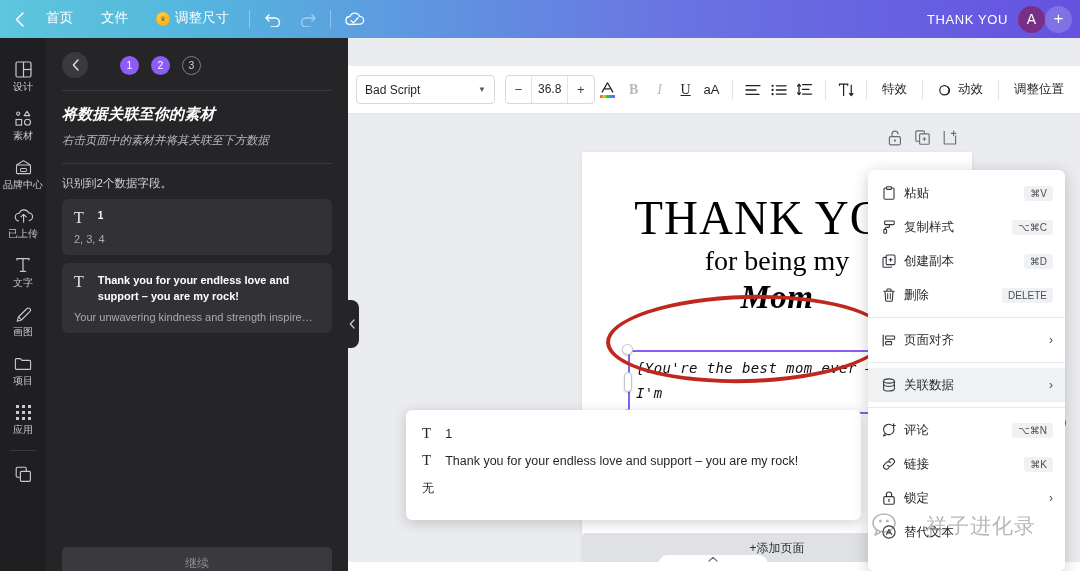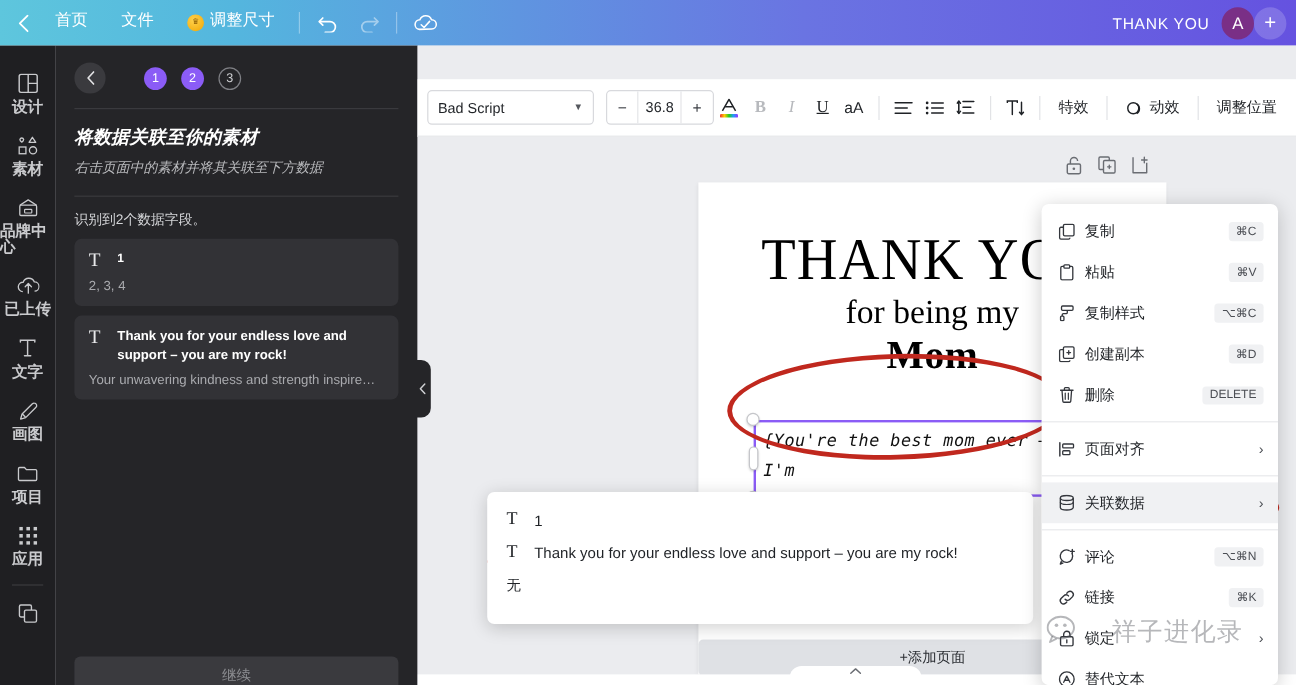--- a/index.html
+++ b/index.html
@@ -44,21 +44,21 @@
 
   
   .rail {
     position: absolute; left: 0; top: 38px; width: 46px; height: 533px;
     background: #1f1f22; display: flex; flex-direction: column; align-items: center;
     padding-top: 12px; color: #c9cacd;
   }
   .rail-item { width: 46px; padding: 9px 0 7px; display: flex; flex-direction: column;
                align-items: center; gap: 3px; cursor: pointer; }
   .rail-glyph { height: 20px; display: flex; align-items: center; justify-content: center; }
-  .rail-label { font-size: 13px; color: #c9cacd; line-height: 1; font-weight: bold; }
+  .rail-label { font-size: 10px; color: #c9cacd; line-height: 1; }
   .rail-div { width: 26px; height: 1px; background: #3a3a3e; margin: 8px 0 4px; }
 
   
   .panel {
     position: absolute; left: 46px; top: 38px; width: 302px; height: 533px;
     background: #252528; color: #e9eaec; overflow: hidden;
   }
   .panel-head { display: flex; align-items: center; padding: 14px 16px 10px; }
   .back-circle {
     width: 26px; height: 26px; border-radius: 50%; background: #3a3a3e;
@@ -150,21 +150,21 @@
     font-family: "Liberation Serif", "DejaVu Serif", serif;
     font-size: 47px; letter-spacing: 1px; color: #000; line-height: 1;
     display: block; transform: scaleY(1.05);
   }
   .forbeing {
     font-family: "Liberation Serif", "DejaVu Serif", serif;
     font-size: 28px; color: #000; margin-top: 4px; display: block;
   }
   .mom {
     font-family: "Liberation Serif", "DejaVu Serif", serif;
-    font-weight: bold; font-size: 33px; color: #000;
+    font-style: italic; font-weight: bold; font-size: 33px; color: #000;
     margin-top: 2px; display: block; letter-spacing: .5px;
   }
 
   
   .selbox {
     position: absolute; left: 621px; top: 312px; width: 255px; height: 64px;
   }
   .selbox .edge { position: absolute; left: 0; right: 0; height: 2px; background: #8b5cf6; }
   .selbox .edge.top { top: 0; }
   .selbox .edge.bottom { bottom: 0; }
@@ -603,30 +603,20 @@
     </div>
     <div class="sub-item">
       <span class="tg">T</span>
       <span>Thank you for your endless love and support – you are my rock!</span>
     </div>
     <div class="sub-none">无</div>
   </div>
 
   <div class="ctxmenu">
 
-    <div class="ctx-item">
-      <span class="ctx-ico">
-        <svg width="14" height="14" viewBox="0 0 14 14">
-            <rect x="4.2" y="1" width="8.8" height="9.6" rx="1.1" stroke="#33363c" stroke-width="1.1" fill="none"></rect>
-            <path d="M9.6 12.2 a1.1 1.1 0 0 1-1.1 1.1 H2.1 A1.1 1.1 0 0 1 1 12.2 V4.5 A1.1 1.1 0 0 1 2.1 3.4 H4.2" stroke="#33363c" stroke-width="1.1" fill="none"></path>
-          </svg>
-      </span>
-      <span class="ctx-label">复制</span>
-      <span class="ctx-kbd">⌘C</span>
-    </div>
 
     <div class="ctx-item">
       <span class="ctx-ico">
         <svg width="14" height="14" viewBox="0 0 14 14">
             <rect x="2" y="2" width="10" height="11.2" rx="1.1" stroke="#33363c" stroke-width="1.1" fill="none"></rect>
             <rect x="4.6" y=".8" width="4.8" height="2.6" rx=".7" stroke="#33363c" stroke-width="1.1" fill="#fff"></rect>
           </svg>
       </span>
       <span class="ctx-label">粘贴</span>
       <span class="ctx-kbd">⌘V</span>

